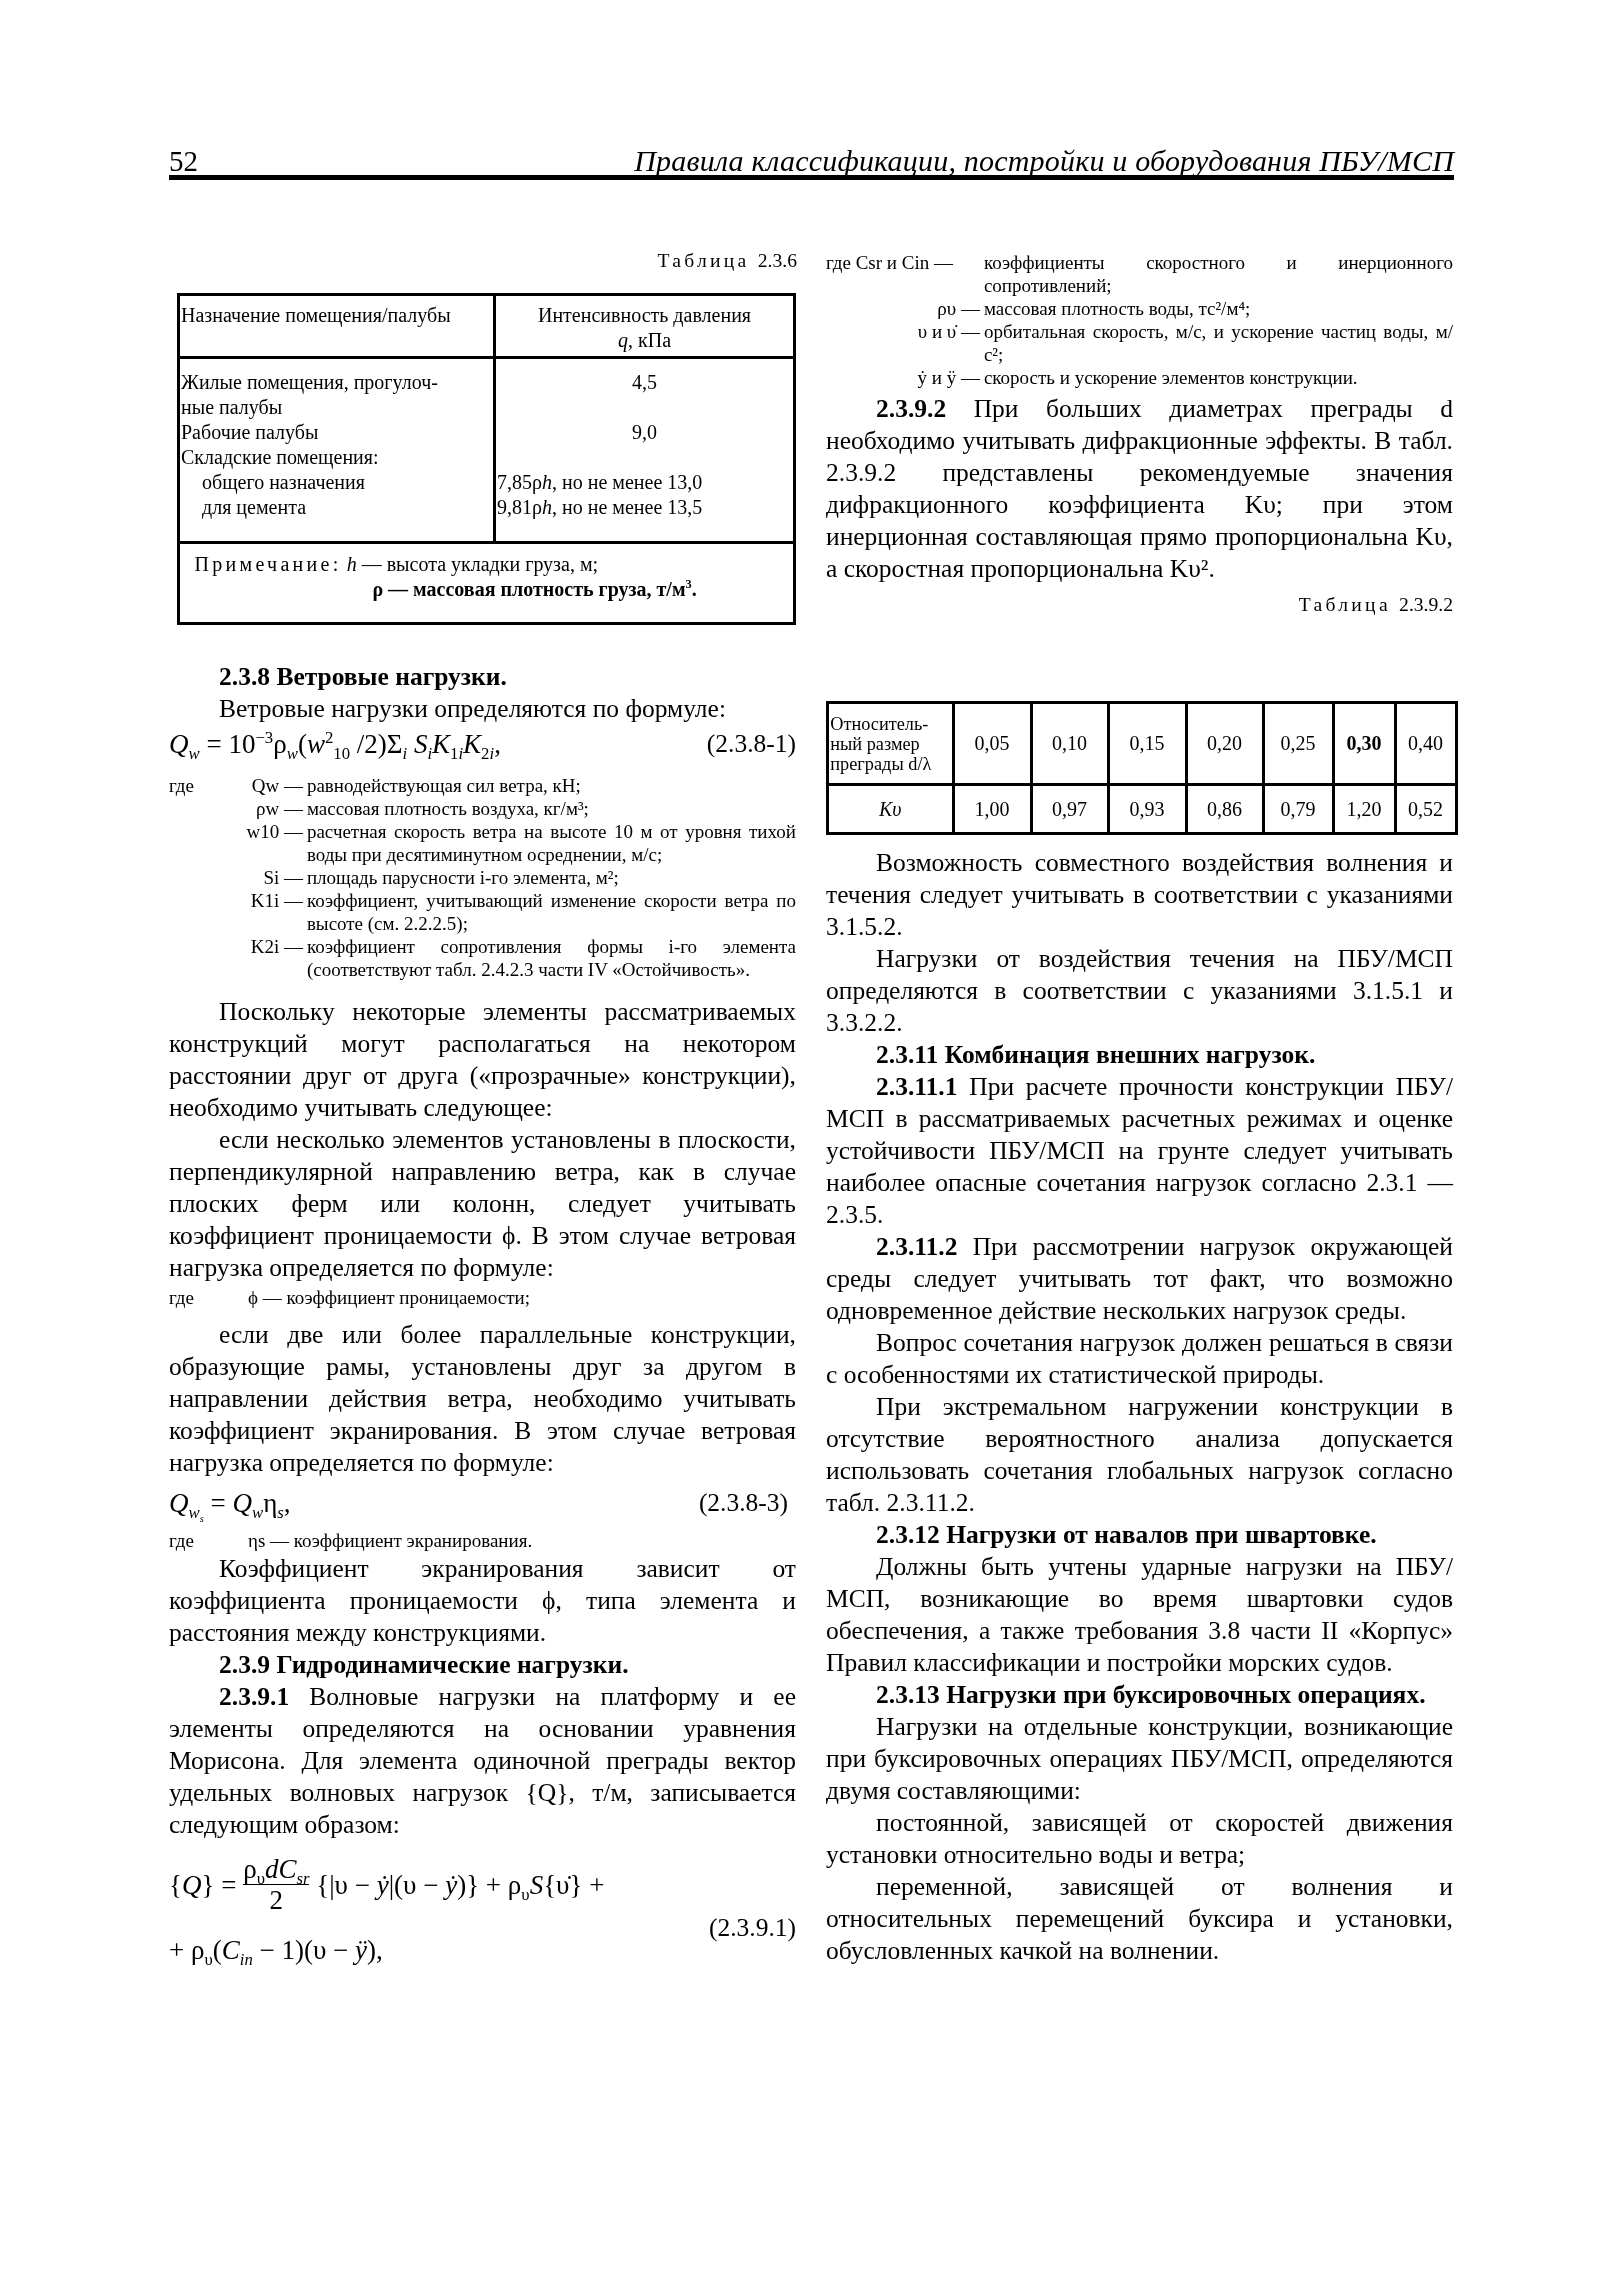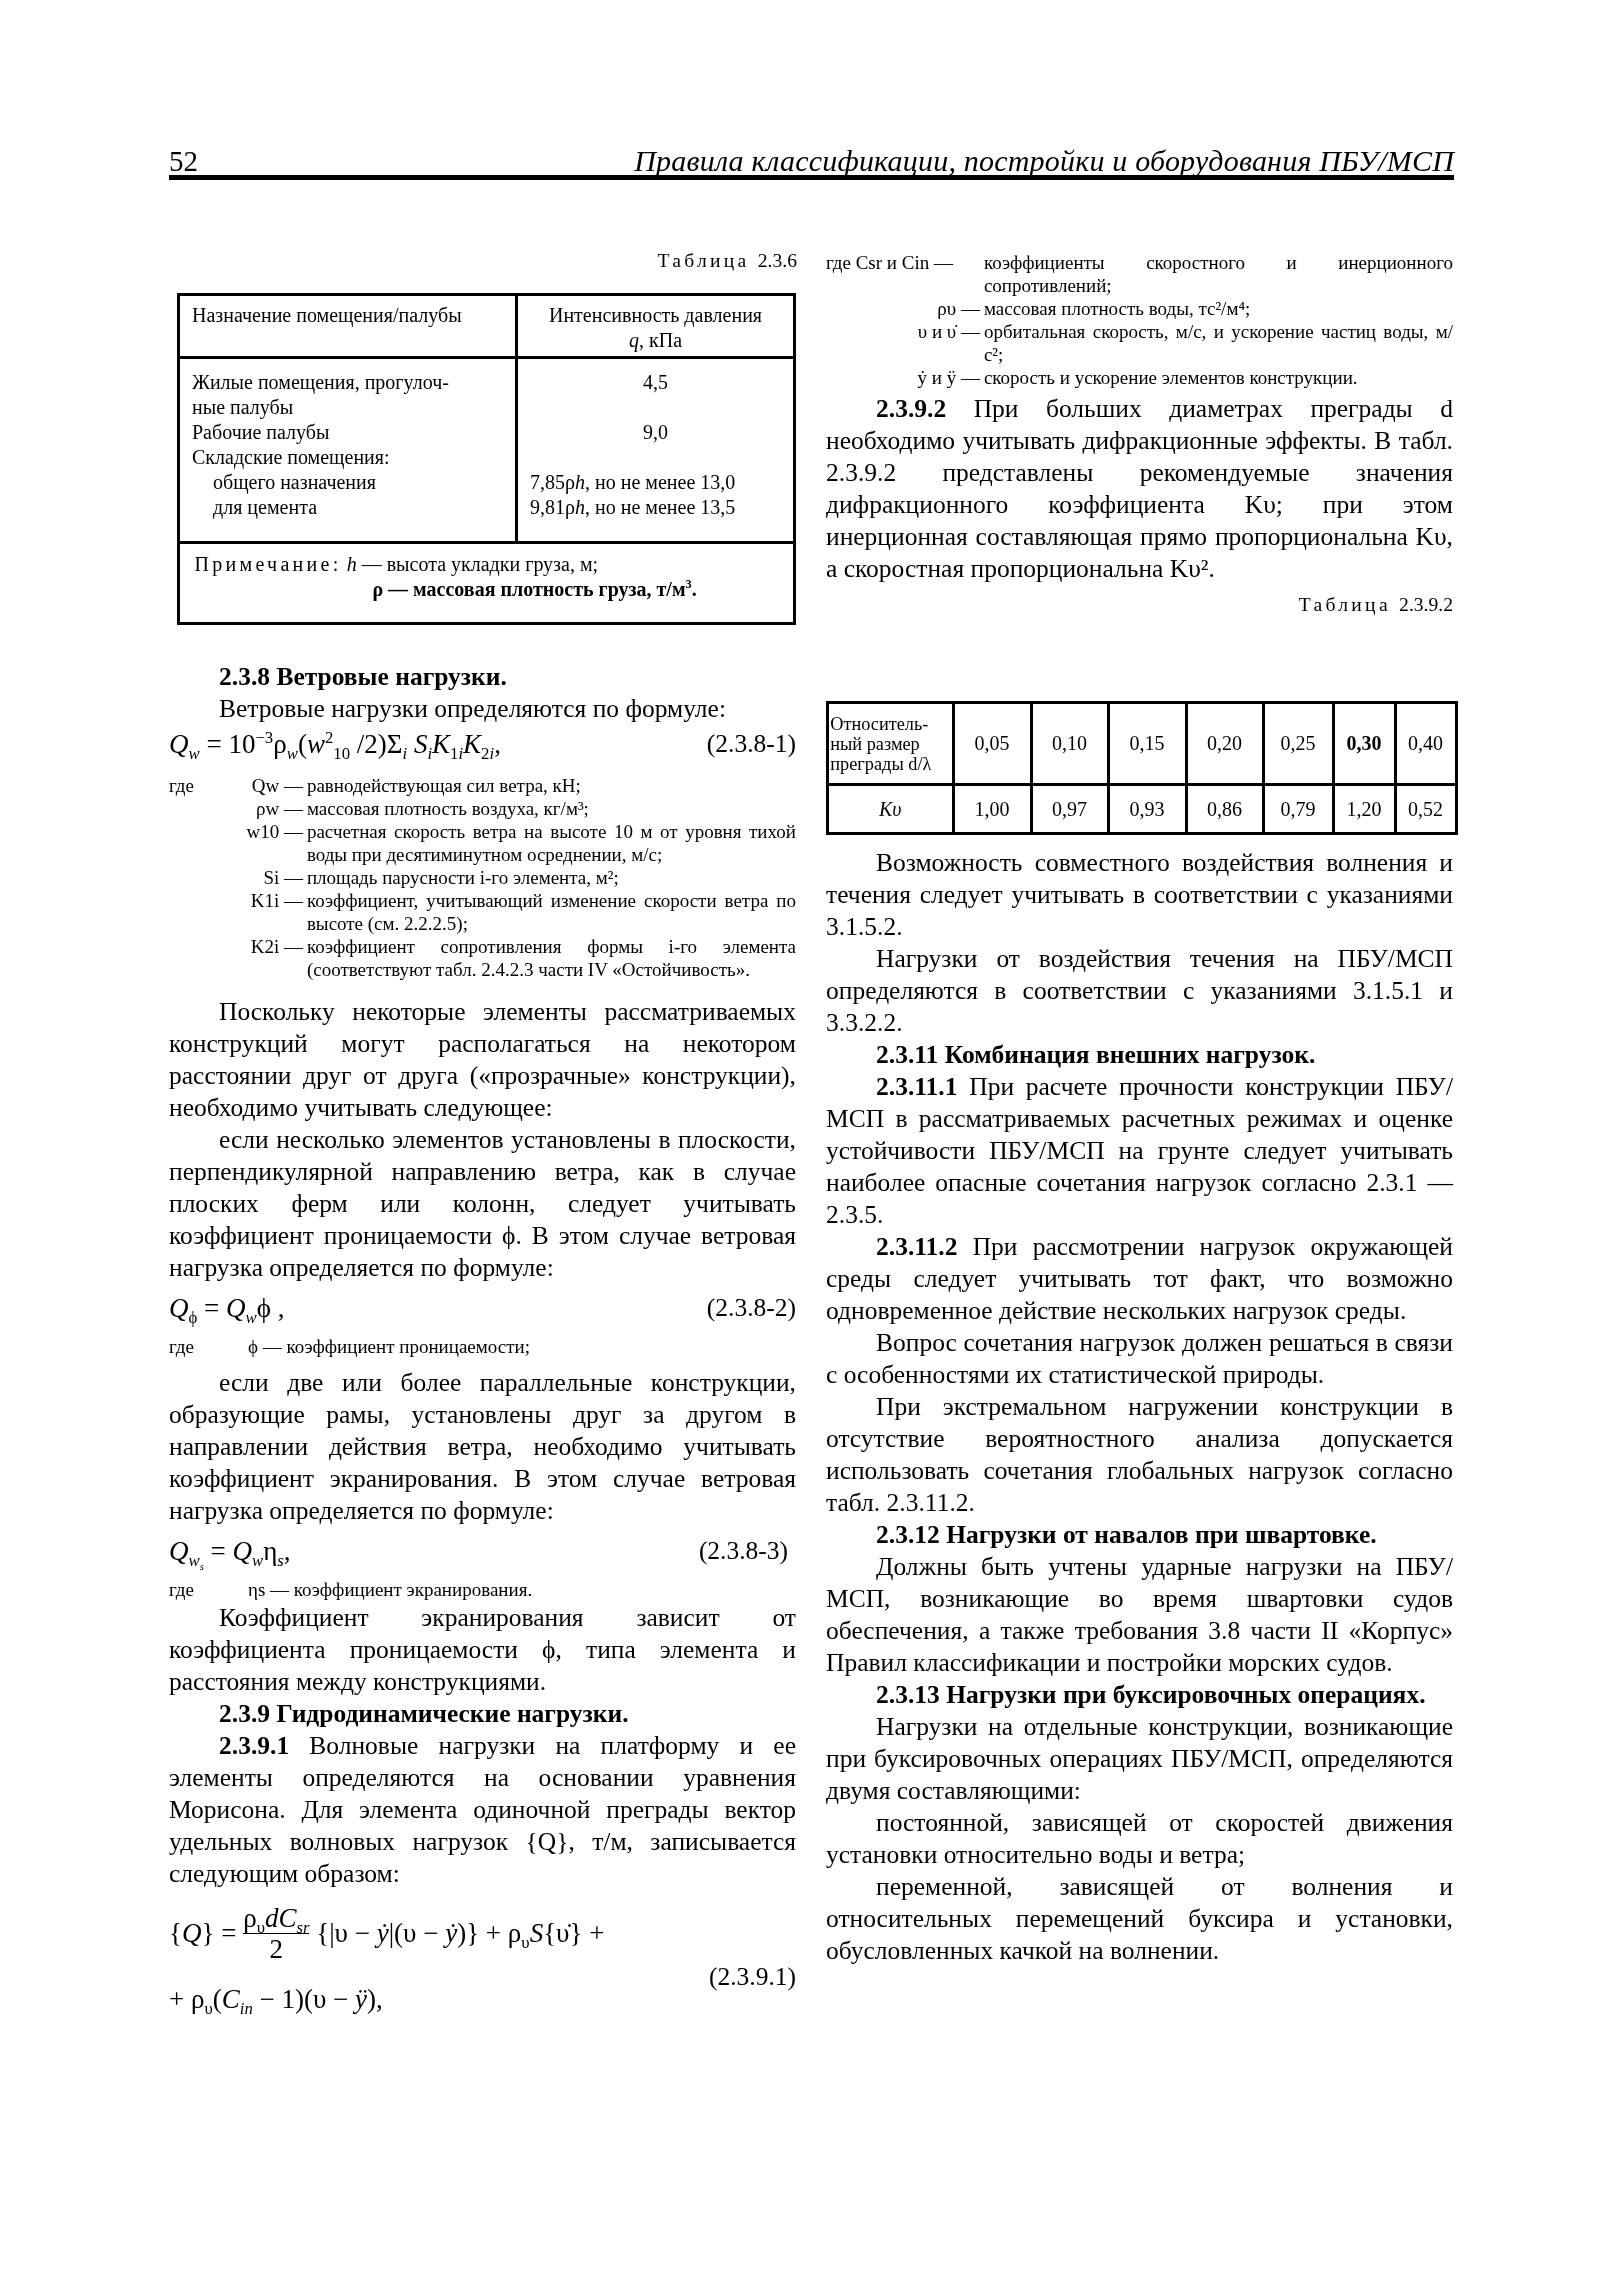--- a/index.html
+++ b/index.html
@@ -20,21 +20,21 @@
   .p { font-size:25.5px; line-height:32px; text-align:justify; margin:0; }
   .ind { text-indent:50px; }
   .head { font-size:25.5px; line-height:32px; font-weight:bold; margin:0; text-indent:50px; }
   .run { font-weight:bold; }
 
   .caption { font-size:19.6px; letter-spacing:3.3px; text-align:right; }
   .caption .num { letter-spacing:0; }
 
   
   .t236 { position:absolute; left:177px; top:293px; width:619px; border:3.3px solid #000; border-collapse:collapse; font-size:20px; line-height:25px; }
-  .t236 td { border:3.3px solid #000; vertical-align:top; padding:0 12px; }
+  .t236 td { border:3.3px solid #000; vertical-align:top; padding:0 1px; }
   .t236 .c2 { text-align:center; }
   .t236 .sub { padding-left:21px; }
 
   
   .formula { position:relative; font-size:27px; height:39px; }
   .formula .eqno { position:absolute; right:0; top:0; font-size:25.5px; }
   .formula .expr { position:absolute; left:0; top:0; }
 
   .where { font-size:19px; line-height:23px; }
   .where table { border-collapse:collapse; }
@@ -134,24 +134,20 @@
       <tr>
             <td></td>
             <td class="sym">K2i —</td>
             <td class="def">коэффициент сопротивления формы i-го элемента (соответствуют табл. 2.4.2.3 части IV «Остойчивость».</td>
           </tr>
     </tbody>
       </table>
   </div>
   <p class="p ind" style="margin-top:14.4px;">Поскольку некоторые элементы рассматриваемых конструкций могут располагаться на некотором расстоянии друг от друга («прозрачные» конструкции), необходимо учитывать следующее:</p>
   <p class="p ind">если несколько элементов установлены в плоскости, перпендикулярной направлению ветра, как в случае плоских ферм или колонн, следует учитывать коэффициент проницаемости ϕ. В этом случае ветровая нагрузка определяется по формуле:</p>
-  <div class="formula" style="margin-top:9.2px;">
-    <span class="expr"><i>Q</i><sub>ϕ</sub> = <i>Q<sub>w</sub></i>ϕ ,</span>
-    <span class="eqno">(2.3.8-2)</span>
-  </div>
   <div class="where" style="margin-top:2.6px;">
     <table>
         <tbody>
           <tr>
             <td class="g" style="width:79px;">где</td>
             <td class="def">ϕ — коэффициент проницаемости;</td>
           </tr>
         </tbody>
       </table>
   </div>

